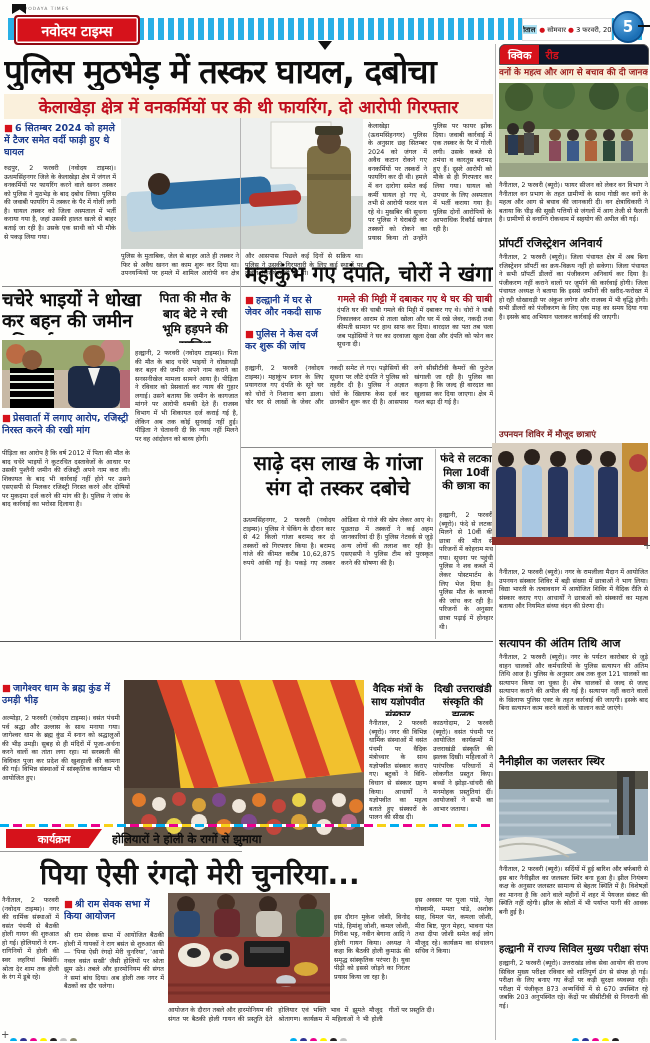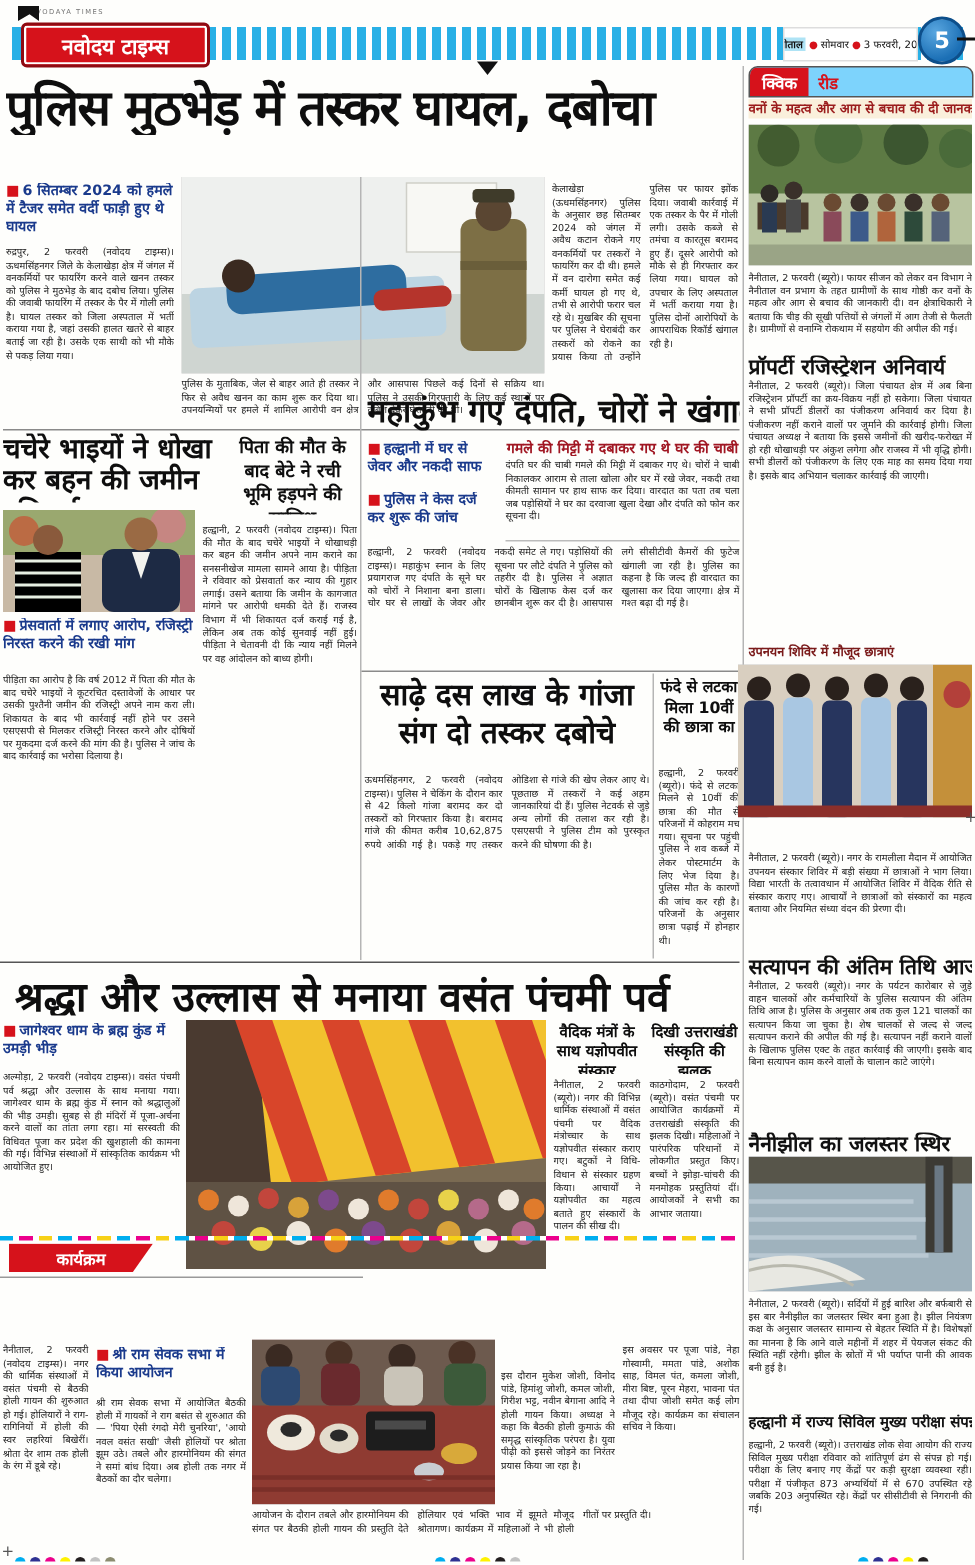--- a/index.html
+++ b/index.html
@@ -7,36 +7,36 @@
   .page{position:relative;width:650px;height:1043px;background:#fefefc;overflow:hidden;}
   .abs{position:absolute;overflow:hidden;}
   .hl{font-weight:bold;color:#0e0e0e;}
   .body{font-size:6.4px;line-height:1.34;text-align:justify;color:#222;}
   .cols2{column-count:2;column-gap:6px;}
   .cols3{column-count:3;column-gap:6px;}
   .vline{position:absolute;width:0;border-left:1px solid #b5b5b5;}
   .rule{position:absolute;height:0;border-top:1px solid #8a8a8a;}
   .bullet-head{font-size:9.5px;font-weight:bold;color:#1a3a8c;line-height:1.25;}
   .bullet-head .sq{color:#d6121b;margin-right:2px;}
-  .rail-head{font-size:14px;font-weight:bold;color:#111;line-height:1.2;}
+  .rail-head{font-size:11px;font-weight:bold;color:#111;line-height:1.2;}
   .photo{position:absolute;overflow:hidden;background:#ccc;}
   .dots span{display:inline-block;width:7px;height:7px;border-radius:50%;margin-right:3px;vertical-align:middle;}
   .dots span:nth-child(1){background:#00aeef}.dots span:nth-child(2){background:#2e3192}
   .dots span:nth-child(3){background:#ec008c}.dots span:nth-child(4){background:#fff200}
   .dots span:nth-child(5){background:#231f20}.dots span:nth-child(6){background:#c2c2c2}
   .dots span:nth-child(7){background:#8c8c70}
   .stripes{background:repeating-linear-gradient(90deg,#29b0e6 0 6px,#ffffff 6px 10px);}
   .mast-logo{background:#d6121b;color:#fff;font-weight:bold;border:2px solid #8f0a12;border-radius:4px;
     box-shadow:inset 0 0 0 1.5px #fff;display:flex;align-items:center;justify-content:center;}
   .edition-box{background:#fff;border:2.5px solid #111;border-radius:5px;color:#d6121b;font-weight:bold;
     display:flex;align-items:center;justify-content:center;}
   .edition-tail{position:absolute;width:0;height:0;border-left:7px solid transparent;border-right:7px solid transparent;border-top:9px solid #111;}
   .pgnum{background:radial-gradient(circle at 35% 30%,#5aa7e0,#1b6fb5 70%);color:#fff;font-weight:bold;
     border-radius:50%;display:flex;align-items:center;justify-content:center;border:2px solid #0d4f8b;}
-  .qr-box{border:1.5px solid #555;border-radius:6px 6px 0 0;background:#7dd3fc;display:flex;align-items:flex-start;}
+  .qr-box{border:1.5px solid #555;border-radius:6px 6px 0 0;background:#0f172a;display:flex;align-items:flex-start;}
   .qr-tab{background:#d6121b;color:#fff;font-weight:bold;font-size:11px;padding:2px 8px;display:flex;align-items:center;}
   .qr-rest{color:#222;font-weight:bold;font-size:11px;padding:2px 6px;display:flex;align-items:center;}
   .mc-dashes{height:3px;background:repeating-linear-gradient(90deg,#00aeef 0 9px,#fff 9px 13px,#ec008c 13px 22px,#fff 22px 26px,#f7d117 26px 35px,#fff 35px 39px);}
   .prog-label{background:#d6121b;color:#fff;font-weight:bold;font-size:11px;display:flex;align-items:center;justify-content:center;
     clip-path:polygon(0 0,100% 0,86% 100%,0 100%);}
   .plus{position:absolute;color:#555;font-size:10px;}
 </style>
 </head>
 <body>
 
@@ -53,20 +53,23 @@
     <span style="background:#aee3f5;padding:0 2px;font-weight:bold;">नैनीताल</span>
     <span style="color:#d6121b;margin:0 2px;">●</span>
     <span>सोमवार</span>
     <span style="color:#d6121b;margin:0 2px;">●</span>
     <span>3 फरवरी, 2025</span>
   </div>
   <div class="abs pgnum" style="left:612px;top:11px;width:28px;height:28px;font-size:15px;">5</div>
   <div class="rule" style="left:638px;top:25px;width:12px;border-top:2px solid #111;"></div>
 
   <div class="abs hl" style="left:4px;top:48px;width:489px;height:42px;font-size:33px;letter-spacing:-1px;white-space:nowrap;">पुलिस मुठभेड़ में तस्कर घायल, दबोचा</div>
+  <div class="abs" style="left:4px;top:94px;width:489px;height:25px;background:#faf0dc;display:flex;align-items:center;justify-content:center;">
+    <span class="hl" style="color:#c01020;font-size:17px;white-space:nowrap;">केलाखेड़ा क्षेत्र में वनकर्मियों पर की थी फायरिंग,  दो आरोपी गिरफ्तार</span>
+  </div>
 
   <div class="abs bullet-head" style="left:4px;top:122px;width:112px;height:40px;">
     <span class="sq">■</span><span>6 सितम्बर 2024 को हमले में टैजर समेत वर्दी फाड़ी हुए थे घायल</span>
   </div>
   <div class="abs body" style="left:4px;top:164px;width:112px;height:119px;">रुद्रपुर, 2 फरवरी (नवोदय टाइम्स)। ऊधमसिंहनगर जिले के केलाखेड़ा क्षेत्र में जंगल में वनकर्मियों पर फायरिंग करने वाले खनन तस्कर को पुलिस ने मुठभेड़ के बाद दबोच लिया। पुलिस की जवाबी फायरिंग में तस्कर के पैर में गोली लगी है। घायल तस्कर को जिला अस्पताल में भर्ती कराया गया है, जहां उसकी हालत खतरे से बाहर बताई जा रही है। उसके एक साथी को भी मौके से पकड़ लिया गया।</div>
 
   <div class="photo" style="left:121px;top:118px;width:242px;height:131px;">
     <svg width="242" height="131" xmlns="http://www.w3.org/2000/svg">
       <rect width="242" height="131" fill="#e6e8e6"></rect>
       <rect x="0" y="0" width="242" height="78" fill="#eef0ee"></rect>
@@ -132,21 +135,20 @@
   <div class="abs hl" style="left:243px;top:451px;width:190px;height:60px;font-size:20px;line-height:1.25;text-align:center;">साढ़े दस लाख के गांजा संग दो तस्कर दबोचे</div>
   <div class="abs body cols2" style="left:243px;top:516px;width:190px;height:122px;">ऊधमसिंहनगर, 2 फरवरी (नवोदय टाइम्स)। पुलिस ने चेकिंग के दौरान कार से 42 किलो गांजा बरामद कर दो तस्करों को गिरफ्तार किया है। बरामद गांजे की कीमत करीब 10,62,875 रुपये आंकी गई है। पकड़े गए तस्कर ओडिशा से गांजे की खेप लेकर आए थे। पूछताछ में तस्करों ने कई अहम जानकारियां दी हैं। पुलिस नेटवर्क से जुड़े अन्य लोगों की तलाश कर रही है। एसएसपी ने पुलिस टीम को पुरस्कृत करने की घोषणा की है।</div>
 
   <div class="vline" style="left:435px;top:449px;height:190px;"></div>
 
   <div class="abs hl" style="left:439px;top:452px;width:54px;height:42px;font-size:10.5px;line-height:1.3;text-align:center;">फंदे से लटका मिला 10वीं की छात्रा का शव</div>
   <div class="abs body" style="left:439px;top:511px;width:54px;height:141px;">हल्द्वानी, 2 फरवरी (ब्यूरो)। फंदे से लटका मिलने से 10वीं की छात्रा की मौत से परिजनों में कोहराम मच गया। सूचना पर पहुंची पुलिस ने शव कब्जे में लेकर पोस्टमार्टम के लिए भेज दिया है। पुलिस मौत के कारणों की जांच कर रही है। परिजनों के अनुसार छात्रा पढ़ाई में होनहार थी।</div>
 
   <div class="rule" style="left:0px;top:641px;width:493px;border-top:1.5px solid #555;"></div>
 
-  <div class="abs hl" style="left:10px;top:645px;width:483px;height:32px;font-size:27px;white-space:nowrap;">श्रद्धा और उल्लास से मनाया वसंत पंचमी पर्व</div>
 
   <div class="abs bullet-head" style="left:2px;top:682px;width:118px;height:30px;">
     <span class="sq">■</span><span>जागेश्वर धाम के ब्रह्म कुंड में उमड़ी भीड़</span>
   </div>
   <div class="abs body" style="left:2px;top:714px;width:118px;height:132px;">अल्मोड़ा, 2 फरवरी (नवोदय टाइम्स)। वसंत पंचमी पर्व श्रद्धा और उल्लास के साथ मनाया गया। जागेश्वर धाम के ब्रह्म कुंड में स्नान को श्रद्धालुओं की भीड़ उमड़ी। सुबह से ही मंदिरों में पूजा-अर्चना करने वालों का तांता लगा रहा। मां सरस्वती की विधिवत पूजा कर प्रदेश की खुशहाली की कामना की गई। विभिन्न संस्थाओं में सांस्कृतिक कार्यक्रम भी आयोजित हुए।</div>
 
   <div class="photo" style="left:124px;top:680px;width:240px;height:166px;">
     <svg width="240" height="166" xmlns="http://www.w3.org/2000/svg">
       <rect width="240" height="166" fill="#7a6a52"></rect>
       <rect x="0" y="0" width="70" height="110" fill="#4a3a30"></rect>
@@ -181,22 +183,24 @@
     </svg>
   </div>
 
   <div class="abs hl" style="left:369px;top:682px;width:58px;height:34px;font-size:10px;line-height:1.3;text-align:center;font-family:'DejaVu Serif','Liberation Serif',serif;">वैदिक मंत्रों के साथ यज्ञोपवीत संस्कार</div>
   <div class="abs body" style="left:369px;top:719px;width:58px;height:127px;">नैनीताल, 2 फरवरी (ब्यूरो)। नगर की विभिन्न धार्मिक संस्थाओं में वसंत पंचमी पर वैदिक मंत्रोच्चार के साथ यज्ञोपवीत संस्कार कराए गए। बटुकों ने विधि-विधान से संस्कार ग्रहण किया। आचार्यों ने यज्ञोपवीत का महत्व बताते हुए संस्कारों के पालन की सीख दी।</div>
   <div class="abs hl" style="left:433px;top:682px;width:60px;height:34px;font-size:10px;line-height:1.3;text-align:center;font-family:'DejaVu Serif','Liberation Serif',serif;">दिखी उत्तराखंडी संस्कृति की झलक</div>
   <div class="abs body" style="left:433px;top:719px;width:60px;height:127px;">काठगोदाम, 2 फरवरी (ब्यूरो)। वसंत पंचमी पर आयोजित कार्यक्रमों में उत्तराखंडी संस्कृति की झलक दिखी। महिलाओं ने पारंपरिक परिधानों में लोकगीत प्रस्तुत किए। बच्चों ने झोड़ा-चांचरी की मनमोहक प्रस्तुतियां दीं। आयोजकों ने सभी का आभार जताया।</div>
 
   <div class="abs mc-dashes" style="left:0px;top:824px;width:493px;"></div>
   <div class="abs prog-label" style="left:6px;top:829px;width:96px;height:19px;">कार्यक्रम</div>
+  <div class="abs hl" style="left:112px;top:831px;width:200px;height:16px;font-size:11.5px;white-space:nowrap;">होलियारों ने होली के रागों से झुमाया</div>
   <div class="rule" style="left:0px;top:851px;width:242px;border-top:1px solid #999;"></div>
 
+  <div class="abs" style="left:40px;top:854px;width:453px;height:38px;font-size:28px;font-weight:bold;color:#141414;white-space:nowrap;">पिया ऐसी रंगदो मेरी चुनरिया...</div>
 
   <div class="abs body" style="left:2px;top:896px;width:57px;height:142px;">नैनीताल, 2 फरवरी (नवोदय टाइम्स)। नगर की धार्मिक संस्थाओं में वसंत पंचमी से बैठकी होली गायन की शुरुआत हो गई। होलियारों ने राग-रागिनियों में होली की स्वर लहरियां बिखेरीं। श्रोता देर शाम तक होली के रंग में डूबे रहे।</div>
   <div class="abs bullet-head" style="left:64px;top:898px;width:100px;height:30px;">
     <span class="sq">■</span><span>श्री राम सेवक सभा में किया आयोजन</span>
   </div>
   <div class="abs body" style="left:64px;top:931px;width:100px;height:107px;">श्री राम सेवक सभा में आयोजित बैठकी होली में गायकों ने राग बसंत से शुरुआत की— 'पिया ऐसी रंगदो मेरी चुनरिया', 'आयो नवल वसंत सखी' जैसी होलियों पर श्रोता झूम उठे। तबले और हारमोनियम की संगत ने समां बांध दिया। अब होली तक नगर में बैठकों का दौर चलेगा।</div>
 
   <div class="photo" style="left:168px;top:893px;width:162px;height:110px;">
     <svg width="162" height="110" xmlns="http://www.w3.org/2000/svg">
       <rect width="162" height="110" fill="#8f3b32"></rect>

